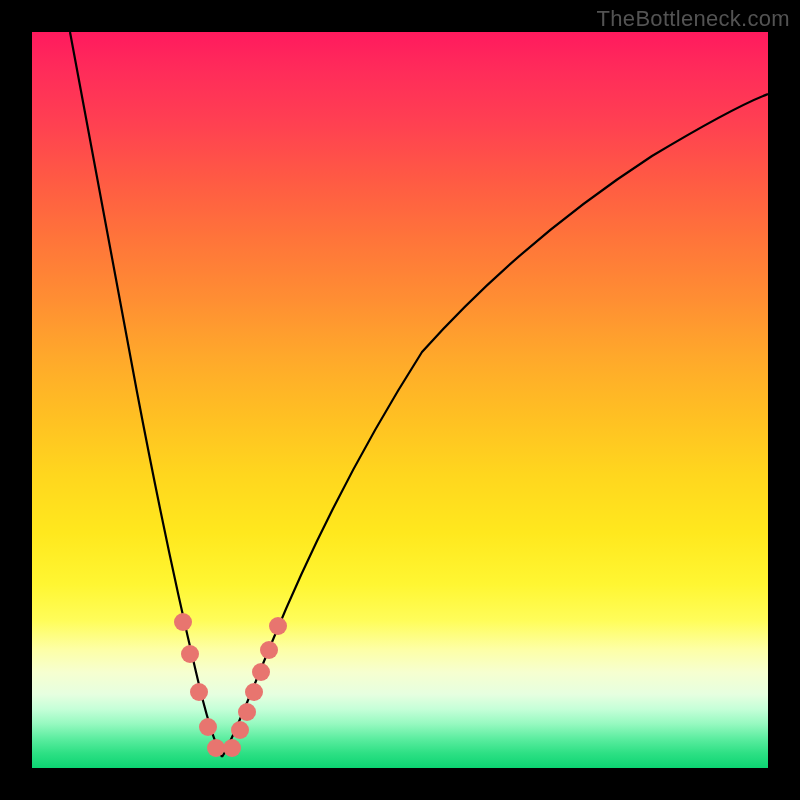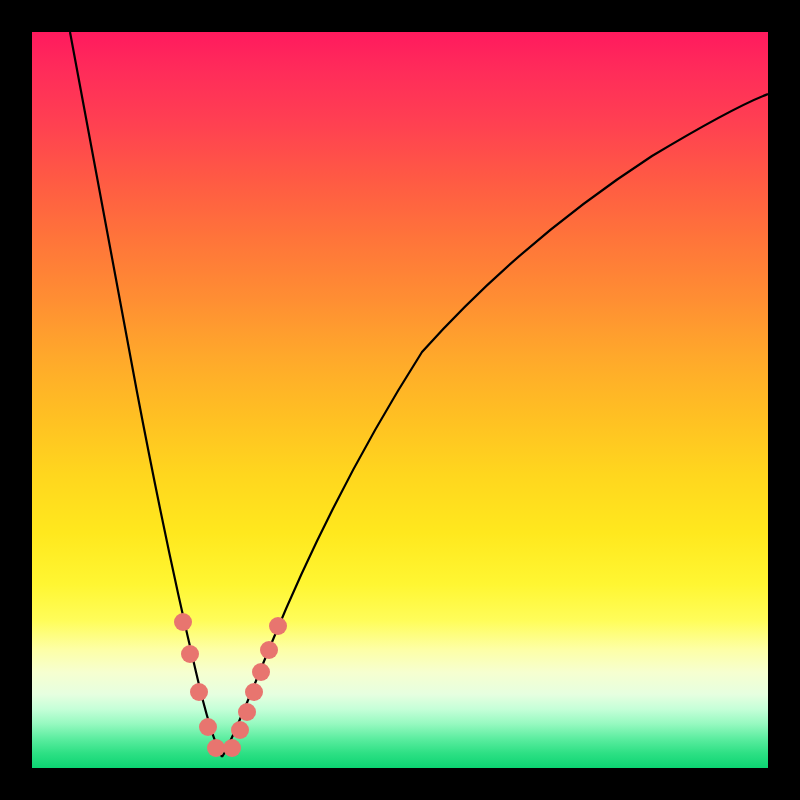--- a/index.html
+++ b/index.html
@@ -103,13 +103,14 @@
         <circle class="marker" cx="200" cy="716" r="9"></circle>
         <circle class="marker" cx="208" cy="698" r="9"></circle>
         <circle class="marker" cx="215" cy="680" r="9"></circle>
         <circle class="marker" cx="222" cy="660" r="9"></circle>
         <circle class="marker" cx="229" cy="640" r="9"></circle>
         <circle class="marker" cx="237" cy="618" r="9"></circle>
         <circle class="marker" cx="246" cy="594" r="9"></circle>
       </g>
     </svg>
   </div>
+  <div class="watermark">TheBottleneck.com</div>
 </div>
 
 </body></html>

